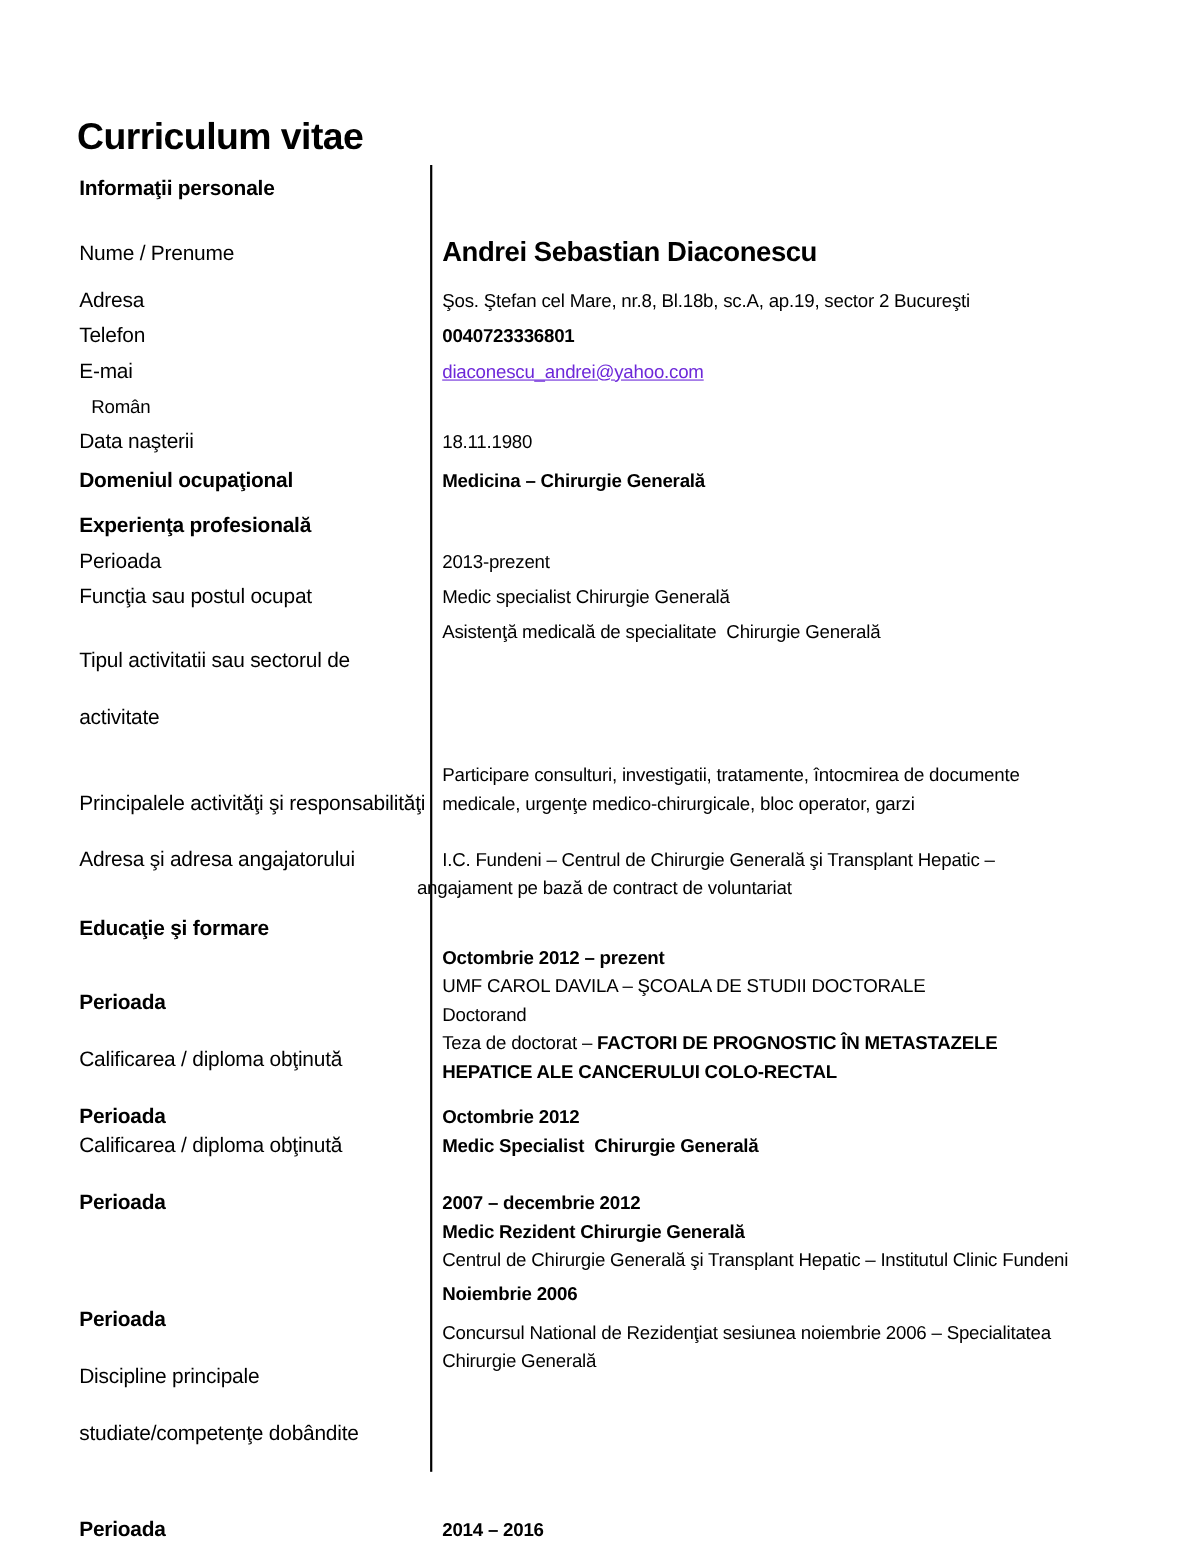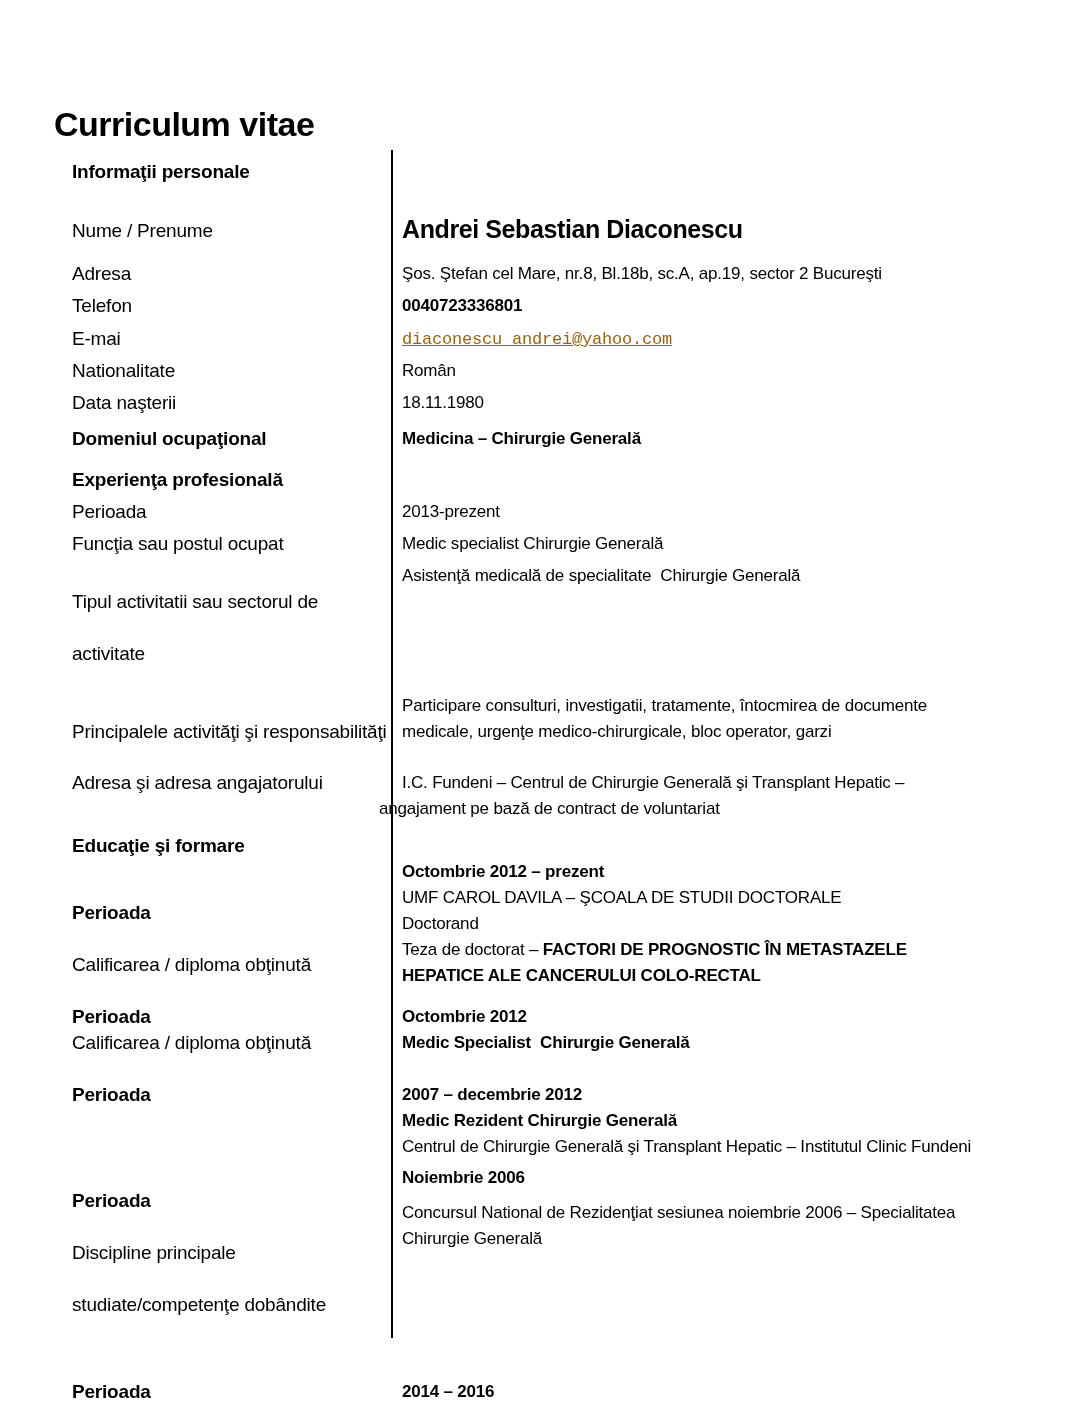--- a/index.html
+++ b/index.html
@@ -6,21 +6,21 @@
   body{
     width:1088px;height:1408px;
     background:#ffffff;
     position:relative;
     overflow:hidden;
     font-family:"Liberation Sans","DejaVu Sans",sans-serif;
     color:#000;
     letter-spacing:-0.2px;
   }
   .doc-title{
-    position:absolute;left:54px;top:82px;
+    position:absolute;left:70px;top:82px;
     font-size:34px;font-weight:bold;letter-spacing:-0.5px;
     white-space:pre;
   }
   .cv{
     position:absolute;left:72px;top:150px;width:944px;min-height:1190px;
   }
   .divider{
     position:absolute;left:319px;top:0;width:2px;height:1188px;
     background:#000;
   }
@@ -36,23 +36,22 @@
   }
   .val{
     padding-left:11px;
     font-size:17px;line-height:26px;
   }
   .t{white-space:pre;}
   .b{font-weight:bold;}
   .name{font-size:25px;line-height:30px;font-weight:bold;letter-spacing:-0.4px;}
   .thesis{font-weight:bold;}
   a.email{
-    color:#a16207;
+    color:#6d28d9;
     text-decoration:underline;
-    font-family:Liberation Mono, monospace;
   }
   .outdent{margin-left:-23px;position:relative;z-index:2;}
 </style>
 </head>
 <body>
 
 <h1 class="doc-title">Curriculum vitae</h1>
 
 <div class="cv">
   <div class="divider"></div>
@@ -76,21 +75,20 @@
     <div class="lbl t">Telefon</div>
     <div class="val b t">0040723336801</div>
   </div>
 
   <div class="row" style="margin-top:7px">
     <div class="lbl t">E-mai</div>
     <div class="val t"><a href="#" class="email">diaconescu_andrei@yahoo.com</a></div>
   </div>
 
   <div class="row" style="margin-top:5px">
-    <div class="lbl t">Nationalitate</div>
     <div class="val t">Român</div>
   </div>
 
   <div class="row" style="margin-top:6px">
     <div class="lbl t">Data naşterii</div>
     <div class="val t">18.11.1980</div>
   </div>
 
   <div class="row" style="margin-top:10px">
     <div class="lbl b t">Domeniul ocupaţional</div>

